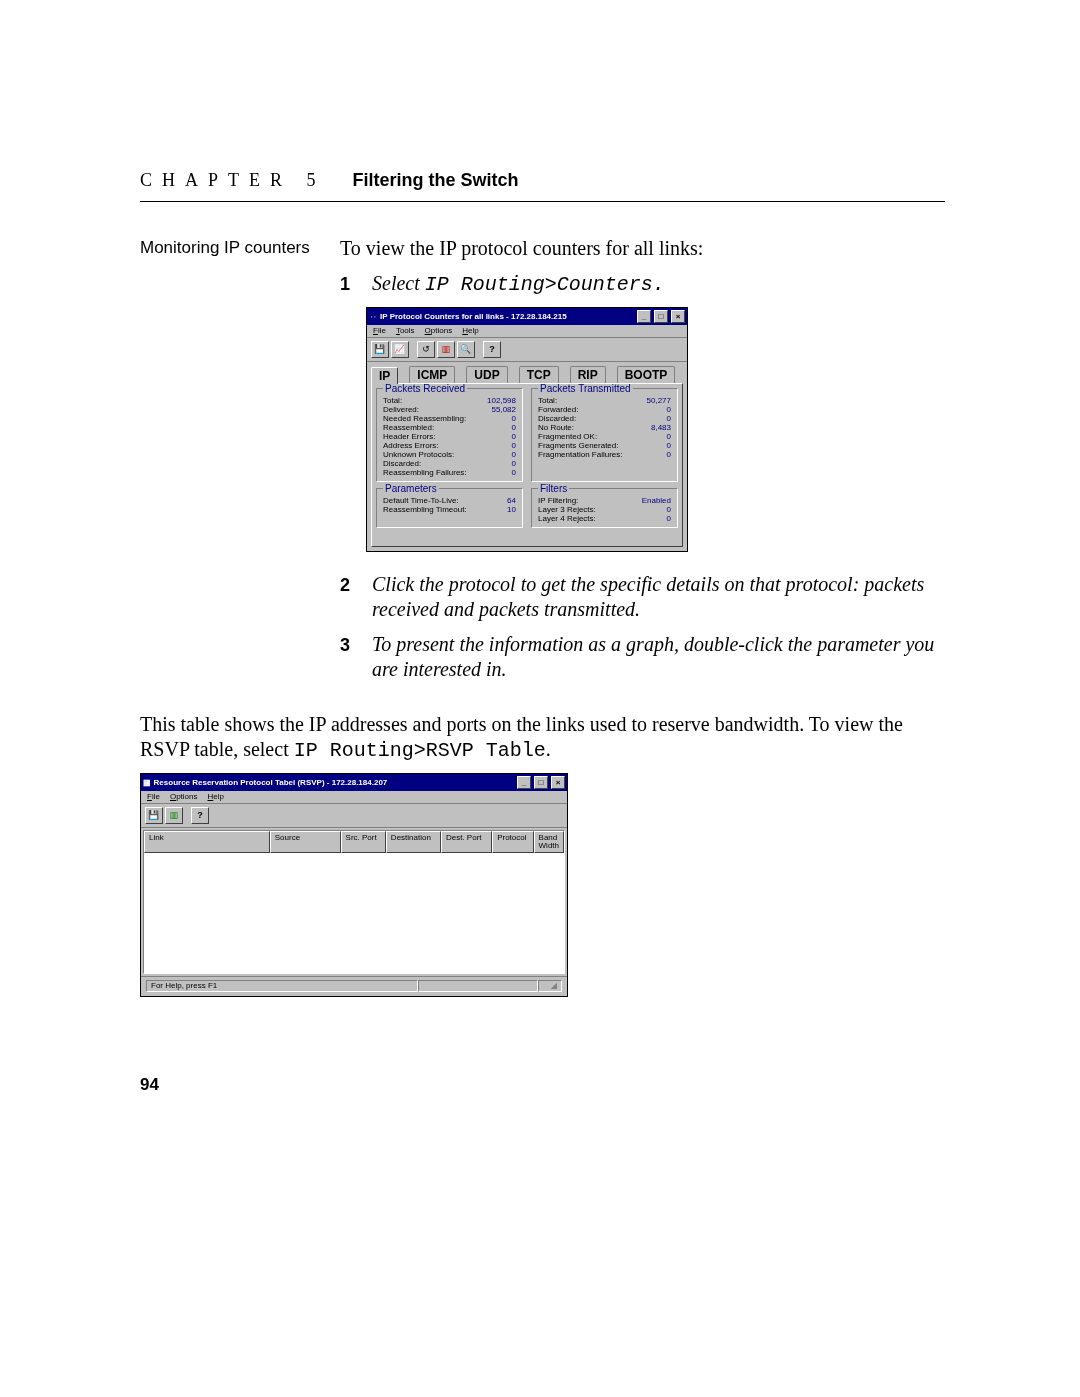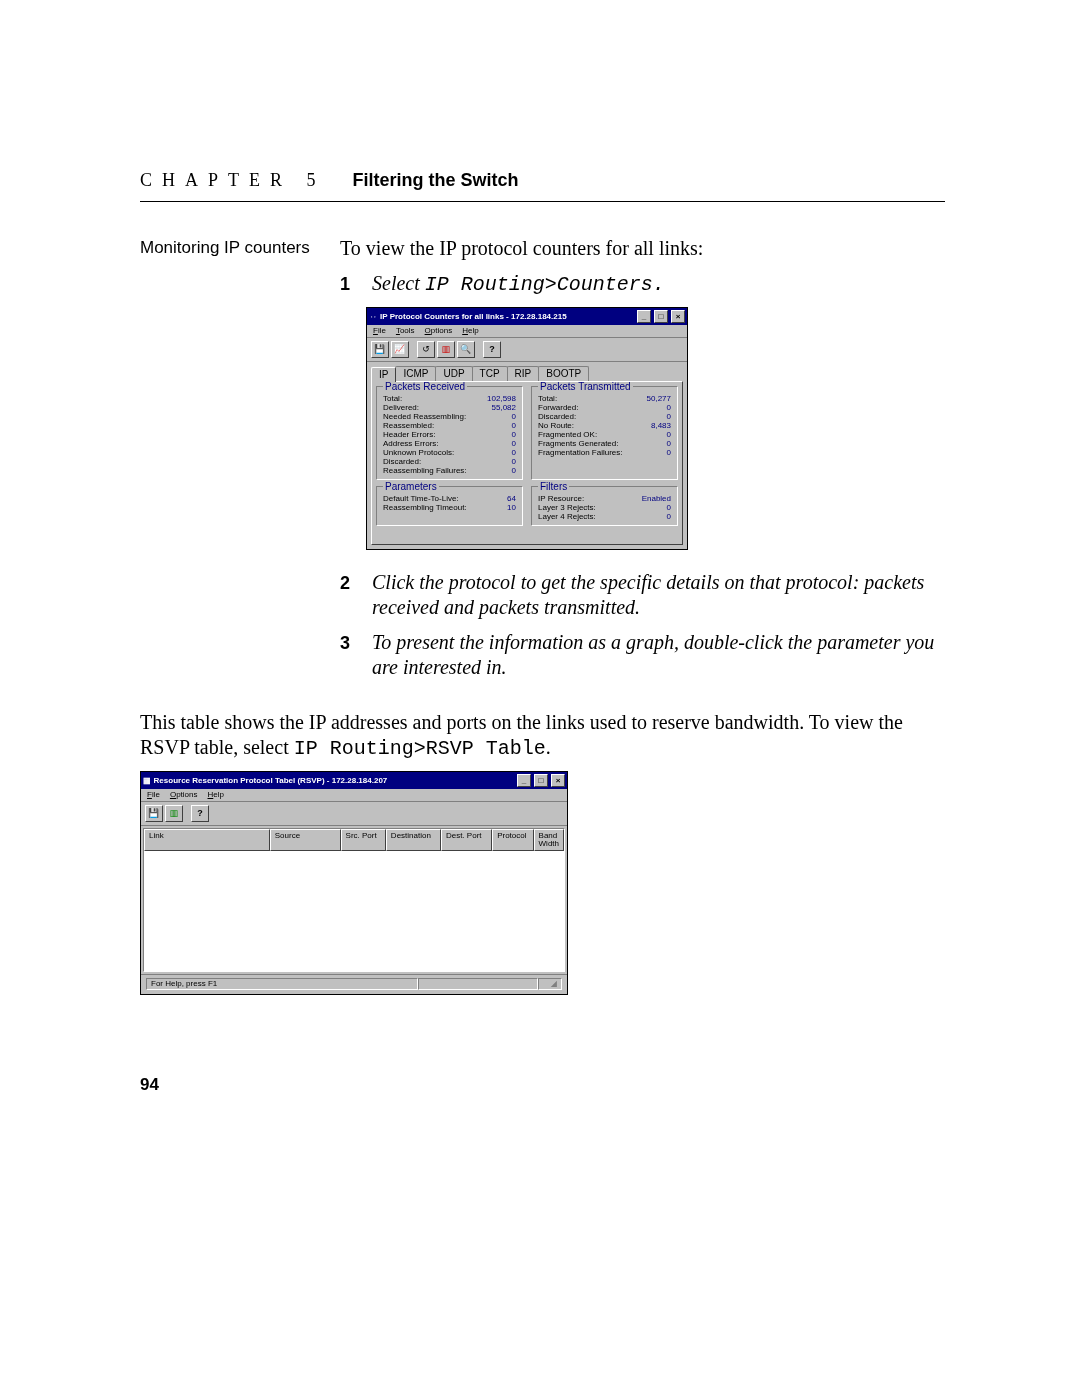--- a/index.html
+++ b/index.html
@@ -119,22 +119,23 @@
     background: #c0c0c0;
     border: 1px solid #fff;
     border-right-color: #404040;
     border-bottom-color: #404040;
     display: inline-flex; align-items: center; justify-content: center;
     font-size: 9px;
   }
   .tgap { width: 4px; }
   .w1-tabs {
     padding: 4px 4px 0 4px;
-    display: flex; gap: 0;
-    font-size: 10px;
+    display: flex; gap: 12px;
+    font-size: 12px;
+    font-weight: bold;
   }
   .w1-tab {
     padding: 2px 7px 2px 7px;
     border: 1px solid #808080;
     border-bottom: none;
     background: #c0c0c0;
     border-top-left-radius: 2px;
     border-top-right-radius: 2px;
     margin-right: -1px;
     color: #000;
@@ -374,21 +375,21 @@
                   <div class="kv">
                     <span>Reassembling Timeout:</span>
                     <span class="v">10</span>
                   </div>
                 </div>
             </div>
             <div class="gb">
               <div class="gb-title">Filters</div>
               <div id="filter-rows">
                   <div class="kv">
-                    <span>IP Resource:</span>
+                    <span>IP Filtering:</span>
                     <span class="v">Enabled</span>
                   </div>
                   <div class="kv">
                     <span>Layer 3 Rejects:</span>
                     <span class="v">0</span>
                   </div>
                   <div class="kv">
                     <span>Layer 4 Rejects:</span>
                     <span class="v">0</span>
                   </div>

